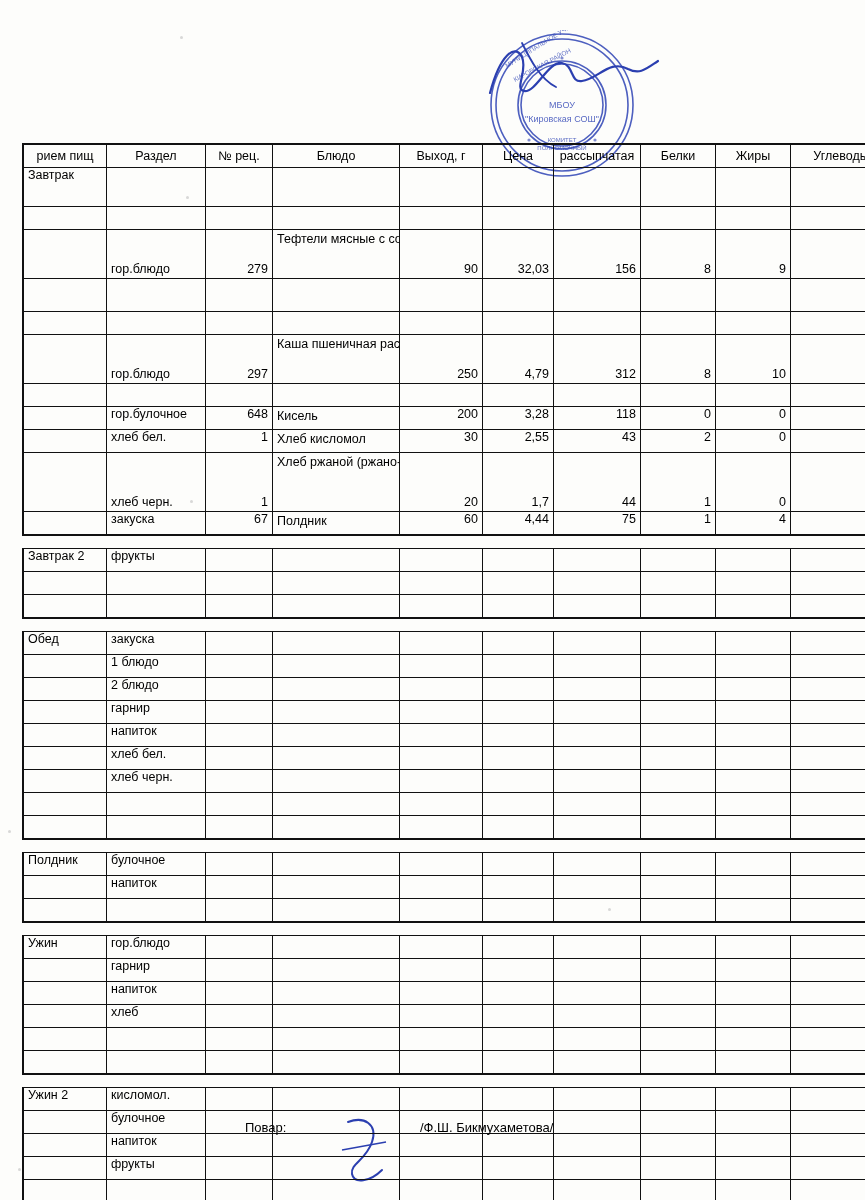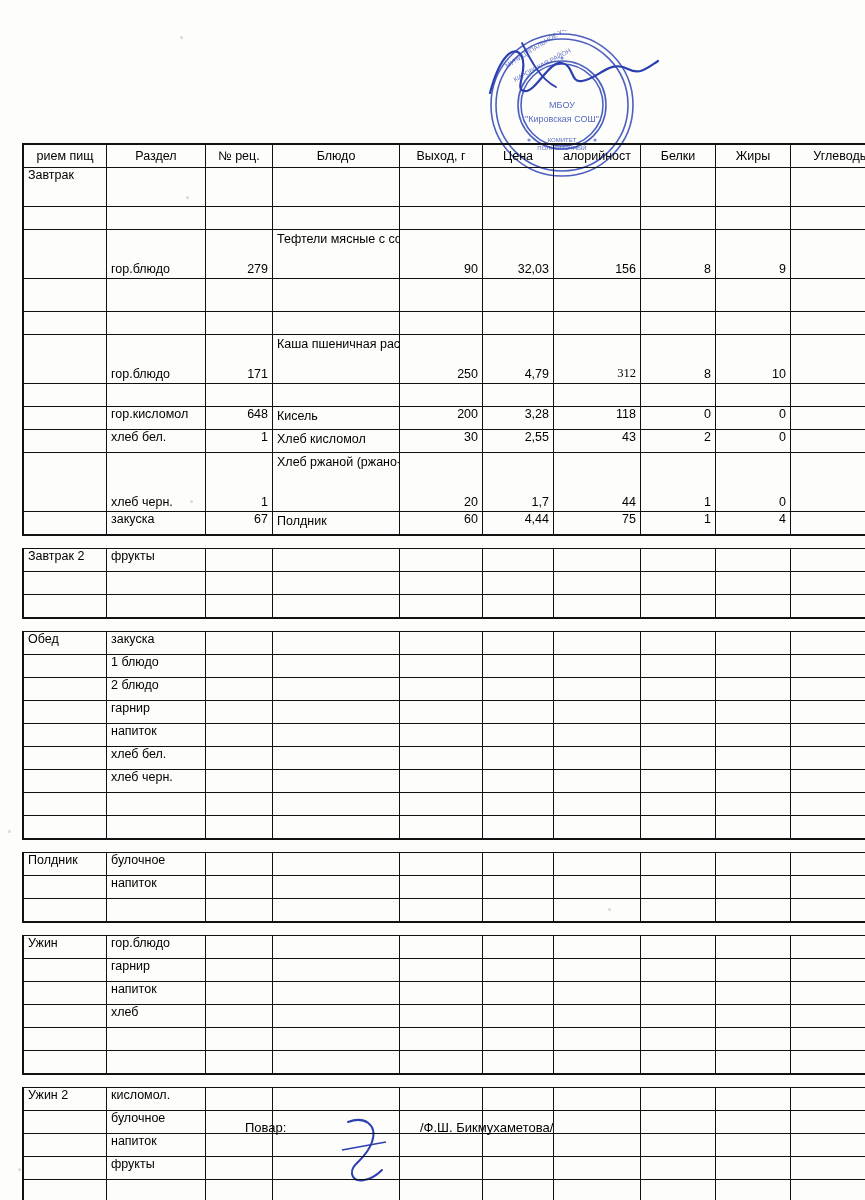--- a/index.html
+++ b/index.html
@@ -223,21 +223,21 @@
 
   <table class="menu">
     <thead>
       <tr>
         <th style="width:74px" class="thick-left thick-top">рием пищ</th>
         <th style="width:90px" class="thick-top">Раздел</th>
         <th style="width:58px" class="thick-top">№ рец.</th>
         <th style="width:118px" class="thick-top">Блюдо</th>
         <th style="width:74px" class="thick-top">Выход, г</th>
         <th style="width:62px" class="thick-top">Цена</th>
-        <th style="width:78px" class="thick-top">алорийност</th>
+        <th style="width:78px" class="thick-top">рассыпчатая</th>
         <th style="width:66px" class="thick-top">Белки</th>
         <th style="width:66px" class="thick-top">Жиры</th>
         <th style="width:92px" class="thick-top thick-right">Углеводы</th>
       </tr>
     </thead>
     <tbody id="menu-body">
         <tr>
           <td class="sec lft thick-left">Завтрак</td>
           <td class="lft" style="height:36px;"></td>
           <td class="num" style="height:36px;"></td>
@@ -293,44 +293,44 @@
           <td class="num" style="height:20px;"></td>
           <td class="num" style="height:20px;"></td>
           <td class="num" style="height:20px;"></td>
           <td class="num" style="height:20px;"></td>
           <td class="num" style="height:20px;"></td>
           <td class="num thick-right" style="height:20px;"></td>
         </tr>
         <tr>
           <td class="sec lft thick-left"></td>
           <td class="lft" style="height:46px;vertical-align:bottom;padding-bottom:2px;">гор.блюдо</td>
-          <td class="num" style="height:46px;vertical-align:bottom;padding-bottom:2px;">171</td>
+          <td class="num" style="height:46px;vertical-align:bottom;padding-bottom:2px;">297</td>
           <td class="lft wrapcell" style="height:46px;padding-top:2px;">Каша пшеничная рассыпчатая</td>
           <td class="num" style="height:46px;vertical-align:bottom;padding-bottom:2px;">250</td>
           <td class="num" style="height:46px;vertical-align:bottom;padding-bottom:2px;">4,79</td>
-          <td class="num" style="height:46px;vertical-align:bottom;padding-bottom:2px;font-family:Liberation Serif, serif;">312</td>
+          <td class="num" style="height:46px;vertical-align:bottom;padding-bottom:2px;">312</td>
           <td class="num" style="height:46px;vertical-align:bottom;padding-bottom:2px;">8</td>
           <td class="num" style="height:46px;vertical-align:bottom;padding-bottom:2px;">10</td>
           <td class="num thick-right" style="height:46px;vertical-align:bottom;padding-bottom:2px;">48</td>
         </tr>
         <tr>
           <td class="sec lft thick-left"></td>
           <td class="lft" style="height:20px;"></td>
           <td class="num" style="height:20px;"></td>
           <td class="lft wrapcell" style="height:20px;padding-top:2px;"></td>
           <td class="num" style="height:20px;"></td>
           <td class="num" style="height:20px;"></td>
           <td class="num" style="height:20px;"></td>
           <td class="num" style="height:20px;"></td>
           <td class="num" style="height:20px;"></td>
           <td class="num thick-right" style="height:20px;"></td>
         </tr>
         <tr>
           <td class="sec lft thick-left"></td>
-          <td class="lft" style="height:20px;">гор.кисломол</td>
+          <td class="lft" style="height:20px;">гор.булочное</td>
           <td class="num" style="height:20px;">648</td>
           <td class="lft wrapcell" style="height:20px;padding-top:2px;">Кисель</td>
           <td class="num" style="height:20px;">200</td>
           <td class="num" style="height:20px;">3,28</td>
           <td class="num" style="height:20px;">118</td>
           <td class="num" style="height:20px;">0</td>
           <td class="num" style="height:20px;">0</td>
           <td class="num thick-right" style="height:20px;">31</td>
         </tr>
         <tr>

